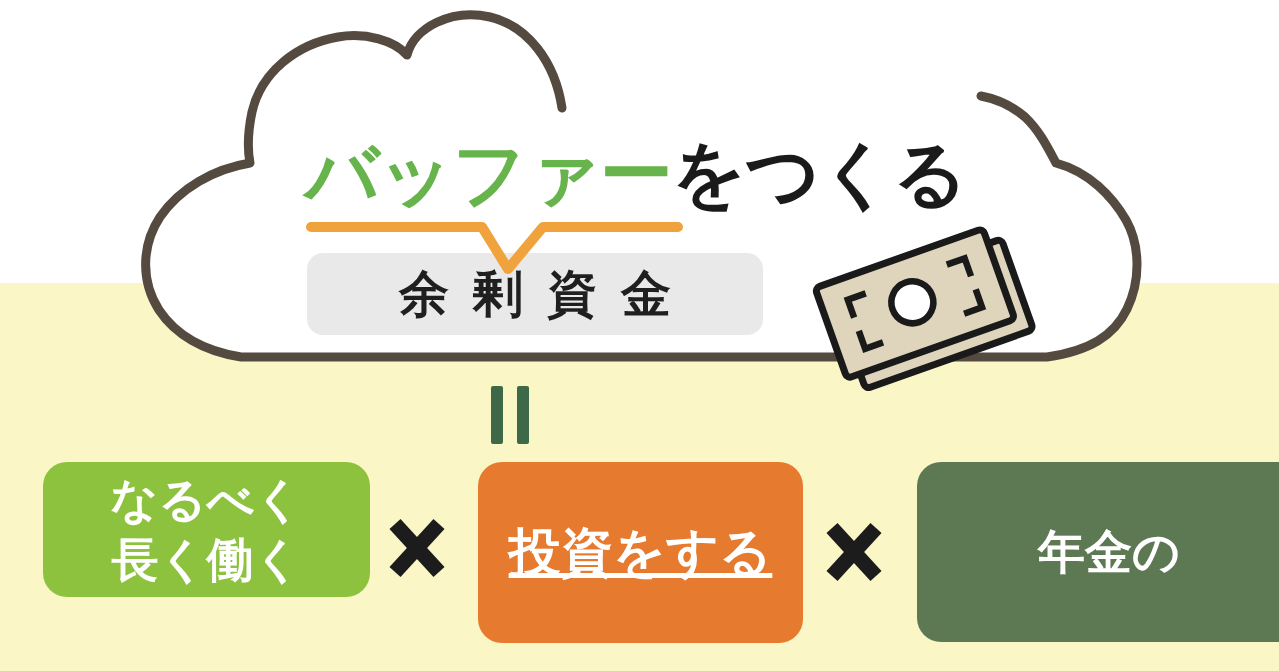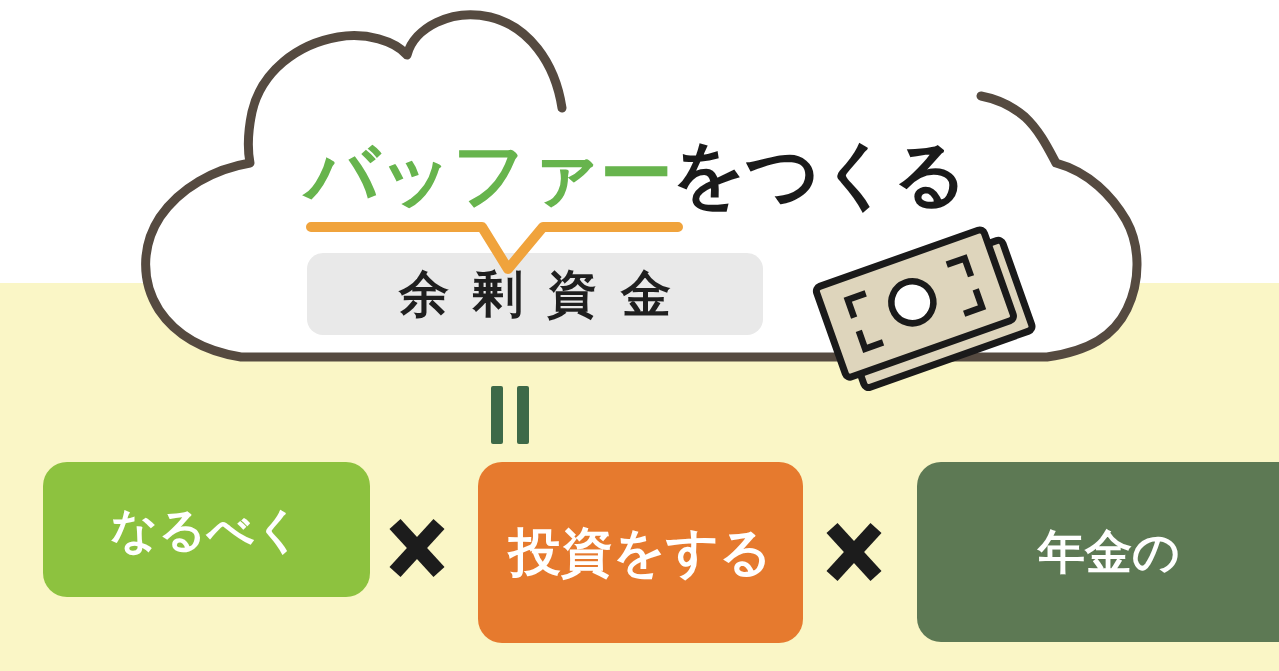--- a/index.html
+++ b/index.html
@@ -38,21 +38,21 @@
   }
   .equals .bar{width:12px;height:58px;background:#3d6948;border-radius:2px;}
   
   .term{
     position:absolute;border-radius:24px;
     display:flex;flex-direction:column;align-items:center;justify-content:center;
     color:#ffffff;font-weight:900;text-align:center;
   }
   .term span{display:block;line-height:1.27;}
   .term-1{left:43px;top:462px;width:327px;height:135px;background:#8dc23f;font-size:47px;}
-  .term-2{left:478px;top:462px;width:325px;height:181px;background:#e67a2e;font-size:52px;}
+  .term-2{left:478px;top:462px;width:325px;height:181px;background:#e67a2e;font-size:52px;text-decoration:underline;}
   .term-3{left:917px;top:462px;width:384px;height:180px;background:#5d7954;font-size:47px;}
   .multiply{position:absolute;width:60px;height:66px;}
   .multiply-1{left:387px;top:515px;}
   .multiply-2{left:824px;top:519px;}
 </style>
 </head>
 <body>
 
 <div class="band-top"></div>
 
@@ -82,20 +82,21 @@
   </g>
 </svg>
 
 <div class="equals" role="img" aria-label="=">
   <div class="bar"></div>
   <div class="bar"></div>
 </div>
 
 <div class="term term-1">
   <span>なるべく</span>
+  <span>長く働く</span>
 </div>
 
 <svg class="multiply multiply-1" viewBox="0 0 60 66" role="img" aria-label="×">
   <line x1="8" y1="9" x2="52" y2="57" stroke="#1c1c1c" stroke-width="15"></line>
   <line x1="52" y1="9" x2="8" y2="57" stroke="#1c1c1c" stroke-width="15"></line>
 </svg>
 
 <div class="term term-2">
   <span>投資をする</span>
   <span></span>

